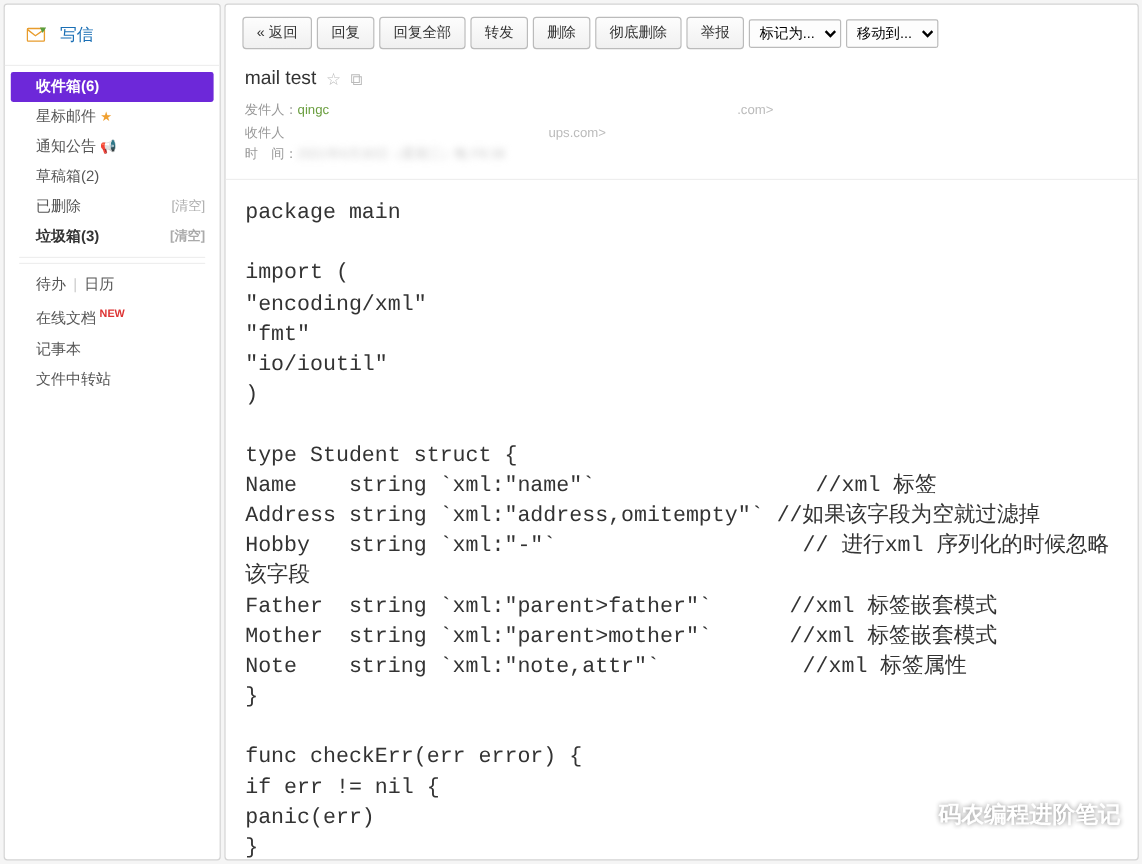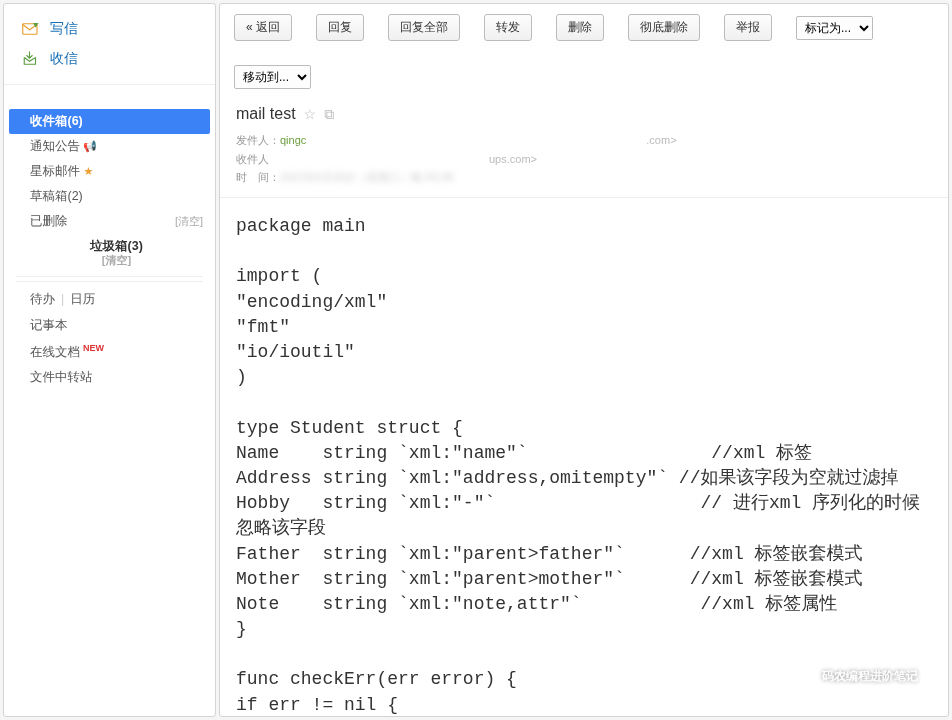--- a/index.html
+++ b/index.html
@@ -1,104 +1,96 @@
 <!DOCTYPE html>
 <html><head>
   <meta charset="utf-8">
   <style>
     * { margin: 0; padding: 0; box-sizing: border-box; }
     body { font-family: "Microsoft YaHei", Arial, sans-serif; font-size: 12px; background: #f5f5f5; color: #333; width: 952px; height: 720px; overflow: hidden; }
     .container { display: flex; height: 720px; }
-    .sidebar { width: 213px; background: #fff; border: 1px solid #d4d4d4; margin: 3px 0 3px 3px; border-radius: 3px; display: flex; flex-direction: column; gap: 19px; }
+    .sidebar { width: 181px; background: #fff; border: 1px solid #d4d4d4; margin: 3px 0 3px 3px; border-radius: 3px; display: flex; flex-direction: column; }
     .side-actions { padding: 10px 0; border-bottom: 1px solid #eee; }
     .side-action { display: flex; align-items: center; padding: 6px 18px; cursor: pointer; color: #1a6fb5; font-size: 14px; gap: 10px; }
     .side-action svg { width: 18px; height: 16px; flex-shrink: 0; }
     .nav-list { padding: 5px 0; }
     .nav-item { display: flex; align-items: center; justify-content: space-between; padding: 5px 12px 5px 26px; cursor: pointer; color: #555; font-size: 12.5px; line-height: 1.2; }
-    .nav-item.active { background: #3b82f6; color: #fff; border-radius: 2px; margin: 0 5px; padding-left: 21px; font-weight: bold; }
+    .nav-item.active { background: #6d28d9; color: #fff; border-radius: 2px; margin: 0 5px; padding-left: 21px; font-weight: bold; }
     .nav-item .star { color: #f0a030; font-size: 11px; }
     .nav-item .horn { color: #f0a030; font-size: 11px; }
     .nav-item .aux { color: #aaa; font-size: 11px; }
-    .nav-item.bold { font-weight: bold; color: #333; flex-direction: column; }
+    .nav-item.bold { font-weight: bold; color: #333; }
     .nav-sep { border-bottom: 1px solid #eee; margin: 4px 12px; }
     .inline-links { padding: 5px 12px 5px 26px; color: #555; font-size: 12.5px; }
     .inline-links span { cursor: pointer; }
     .inline-sep { color: #ccc; margin: 0 6px; }
     .new-badge { color: #d33; font-size: 9px; font-weight: bold; vertical-align: super; margin-left: 3px; }
     .main { flex: 1; background: #fff; border: 1px solid #d4d4d4; margin: 3px; border-radius: 3px; overflow: hidden; display: flex; flex-direction: column; }
-    .toolbar { padding: 10px 14px; display: flex; gap: 24px; align-items: center; flex-wrap: wrap; }
+    .toolbar { padding: 10px 14px; display: flex; gap: 4px; align-items: center; flex-wrap: wrap; }
     .btn { background: linear-gradient(#fdfdfd, #f0f0f0); border: 1px solid #bbb; border-radius: 3px; padding: 4px 11px; cursor: pointer; font-size: 12px; color: #333; }
     select.tb-select { border: 1px solid #bbb; border-radius: 2px; padding: 3px 4px; font-size: 12px; background: #fdfdfd; height: 24px; }
     .mail-header { padding: 6px 16px 10px 16px; border-bottom: 1px solid #eee; }
     .subject-row { display: flex; align-items: center; gap: 8px; margin-bottom: 8px; }
     .subject { font-size: 16px; font-weight: normal; color: #333; }
     .icon-aux { color: #bbb; font-size: 14px; }
     .meta-row { font-size: 11px; color: #999; line-height: 1.7; }
     .meta-row .sender { color: #6a9e3f; }
     .meta-row .right-addr { color: #bbb; }
     .mail-body { padding: 16px; font-size: 18px; color: #333; line-height: 1.4; white-space: pre-wrap; font-family: Liberation Mono, monospace; overflow-y: auto; flex: 1; }
     .blur-spot { filter: blur(3px); color: #ccc; }
-    .watermark { position: fixed; right: 34px; bottom: 28px; display: flex; gap: 6px; color: #fff; font-size: 12px; font-weight: bold; text-shadow: 0 0 4px rgba(0,0,0,0.5); pointer-events: none; opacity: 0.9; }
+    .watermark { position: fixed; right: 18px; bottom: 28px; display: flex; gap: 6px; color: #fff; font-size: 19px; font-weight: bold; text-shadow: 0 0 4px rgba(0,0,0,0.5); pointer-events: none; opacity: 0.9; }
     .wm-icon { width: 30px; height: 24px; }
   </style>
 </head>
 <body>
 
 <div class="container">
   <div class="sidebar">
     <div class="side-actions">
       <div class="side-action">
         <svg viewBox="0 0 24 20">
           <rect x="1" y="3" width="19" height="14" rx="1" fill="none" stroke="#e89c2c" stroke-width="1.5"></rect>
           <path d="M1 4 L10 11 L20 4" fill="none" stroke="#e89c2c" stroke-width="1.5"></path>
           <path d="M15 2 L22 2 L18 8 Z" fill="#5a9e3f"></path>
         </svg>
         <span>写信</span>
       </div>
-      <div class="side-action">
-        <svg viewBox="0 0 24 20">
-          <path d="M3 8 L3 17 L18 17 L18 8" fill="none" stroke="#5a9e3f" stroke-width="1.5"></path>
-          <path d="M3 8 L10 13 L18 8" fill="none" stroke="#5a9e3f" stroke-width="1.5"></path>
-          <path d="M10 0 L10 8 M6 5 L10 9 L14 5" fill="none" stroke="#5a9e3f" stroke-width="1.5"></path>
-        </svg>
-        <span>收信</span>
-      </div>
     </div>
 
     <div class="nav-list">
       <div class="nav-item active">
         <span>收件箱(6)</span>
       </div>
       <div class="nav-item">
-        <span><span>通知公告</span> <span class="horn">📢</span></span>
+        <span><span>星标邮件</span> <span class="star">★</span></span>
       </div>
       <div class="nav-item">
-        <span><span>星标邮件</span> <span class="star">★</span></span>
+        <span><span>通知公告</span> <span class="horn">📢</span></span>
       </div>
       <div class="nav-item">
         <span>草稿箱(2)</span>
       </div>
       <div class="nav-item">
         <span>已删除</span>
         <span class="aux">[清空]</span>
       </div>
       <div class="nav-item bold">
         <span>垃圾箱(3)</span>
         <span class="aux">[清空]</span>
       </div>
       <div class="nav-sep"></div>
       <div class="nav-sep"></div>
       <div class="inline-links">
         <span>待办</span><span class="inline-sep">|</span><span>日历</span>
       </div>
       <div class="nav-item">
-        <span>记事本</span>
+        <span><span>在线文档</span><span class="new-badge">NEW</span></span>
       </div>
       <div class="nav-item">
-        <span><span>在线文档</span><span class="new-badge">NEW</span></span>
+        <span>记事本</span>
       </div>
       <div class="nav-item">
         <span>文件中转站</span>
       </div>
     </div>
   </div>
 
   <div class="main">
     <div class="toolbar">
       <button class="btn">« 返回</button>

